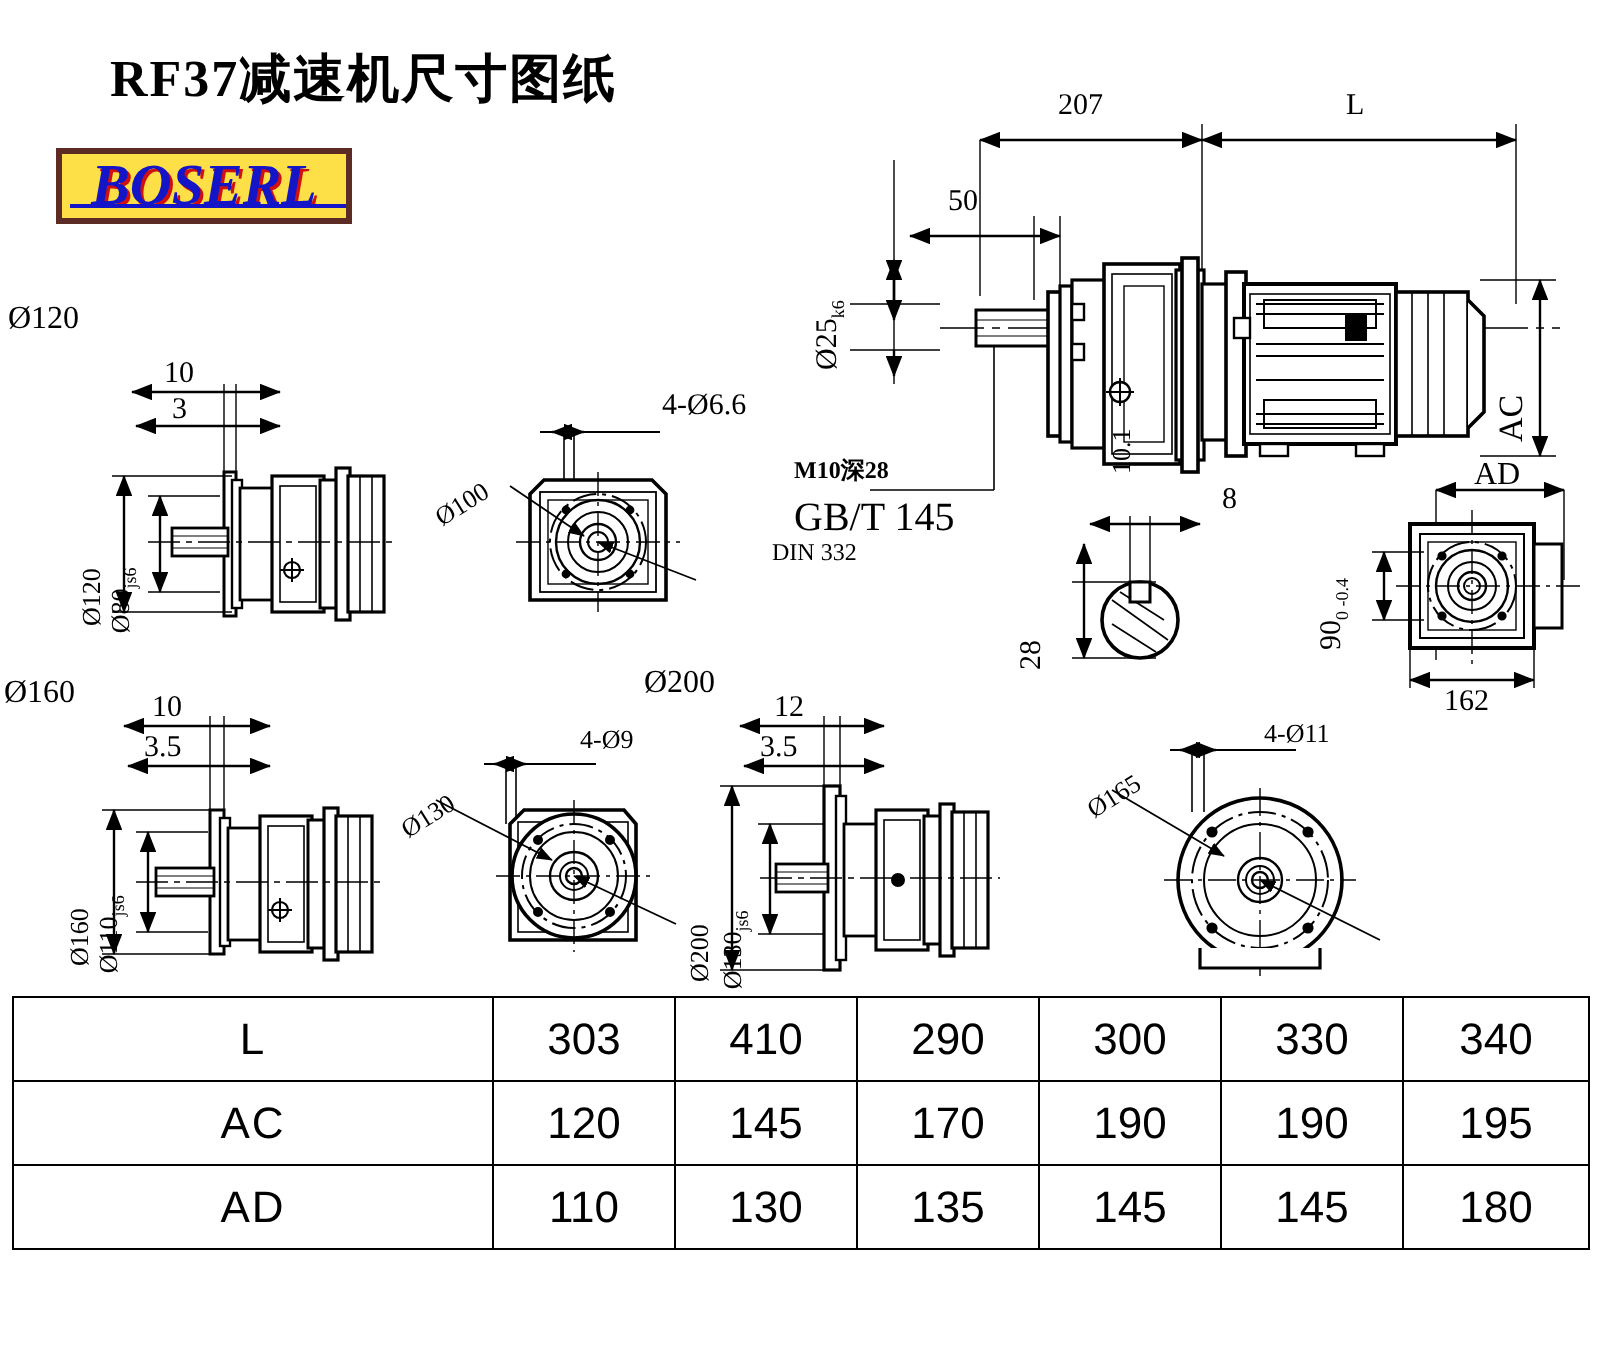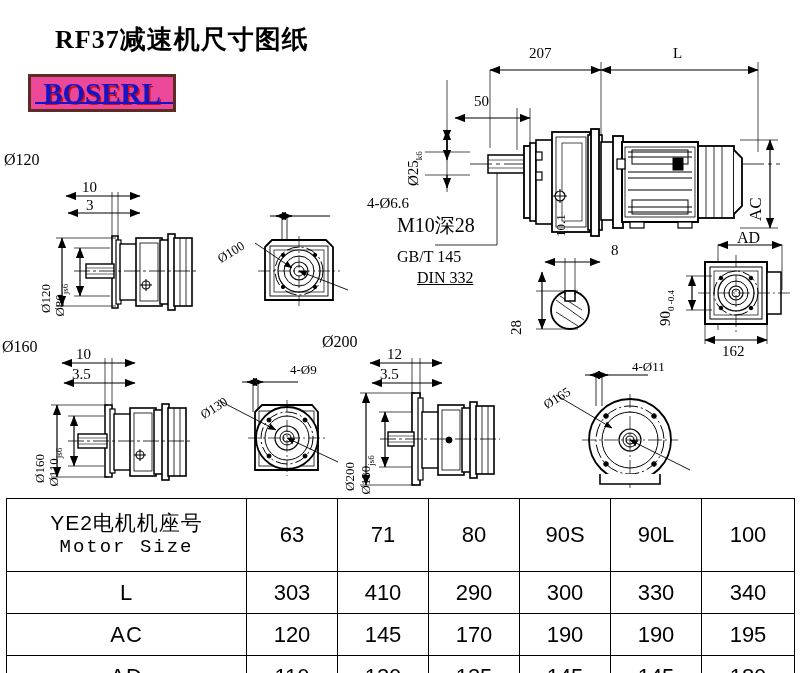--- a/index.html
+++ b/index.html
@@ -4,21 +4,21 @@
 <style>
   html,body{margin:0;padding:0;background:#fff;}
   body{width:800px;height:673px;position:relative;overflow:hidden;
        font-family:"Liberation Serif",serif;color:#000;}
   .page{position:absolute;left:0;top:0;width:800px;height:673px;}
 
   
   .title{position:absolute;left:55px;top:22px;font-size:26px;font-weight:bold;
          letter-spacing:1px;font-family:"Liberation Serif",serif;white-space:nowrap;}
   .logo-box{position:absolute;left:28px;top:74px;width:148px;height:38px;
-            border:3px solid #5b2b24;background:#ec4899;box-sizing:border-box;}
+            border:3px solid #5b2b24;background:#fde047;box-sizing:border-box;font-style:italic;}
   .logo-text{position:absolute;left:0;top:0;width:100%;height:100%;
              display:flex;align-items:center;justify-content:center;
              font-family:"Liberation Serif",serif;font-size:29px;font-weight:bold;
              color:#1515c8;text-shadow:1.5px 1.5px 0 #d01010;letter-spacing:0px;}
   .logo-underline{position:absolute;left:4px;bottom:5px;width:138px;height:2px;background:#1515c8;}
 
   
   .lbl{position:absolute;font-family:"Liberation Serif",serif;font-size:15px;
        white-space:nowrap;line-height:1;}
   .lbl.sm{font-size:13px;}
@@ -386,42 +386,42 @@
 
   <div class="lbl" style="left:529px;top:46px;">207</div>
   <div class="lbl" style="left:673px;top:46px;">L</div>
   <div class="lbl" style="left:474px;top:94px;">50</div>
   <div class="lbl rot90" style="left:424px;top:168px;">
     <span>Ø25</span><span class="sub">k6</span>
   </div>
   <div class="lbl rot90" style="left:764px;top:204px;font-size:17px;">AC</div>
   <div class="lbl rot90 sm" style="left:567px;top:224px;">10.1</div>
 
-  <div class="lbl" style="left:397px;top:215px;font-size:20px;">M10深28</div>
-  <div class="lbl" style="left:397px;top:249px;font-size:16px;">GB/T 145</div>
-  <div class="lbl" style="left:417px;top:270px;font-size:16px;text-decoration:underline;">DIN 332</div>
+  <div class="lbl" style="left:397px;top:229px;font-size:12px;font-weight:bold;">M10深28</div>
+  <div class="lbl" style="left:397px;top:249px;font-size:20px;">GB/T 145</div>
+  <div class="lbl" style="left:386px;top:270px;font-size:12px;">DIN 332</div>
 
   <div class="lbl" style="left:611px;top:243px;">8</div>
   <div class="lbl rot90" style="left:524px;top:320px;">28</div>
 
   <div class="lbl" style="left:737px;top:230px;font-size:16px;">AD</div>
   <div class="lbl" style="left:722px;top:344px;text-align:right;">162</div>
   <div class="lbl rot90" style="left:676px;top:308px;">
     <span>90</span><span class="sub">0 -0.4</span>
   </div>
 
   <div class="lbl" style="left:4px;top:152px;font-size:16px;">Ø120</div>
   <div class="lbl" style="left:82px;top:180px;">10</div>
   <div class="lbl" style="left:86px;top:198px;">3</div>
   <div class="lbl rot90 sm" style="left:52px;top:300px;">Ø120</div>
   <div class="lbl rot90 sm" style="left:70px;top:300px;">
     <span>Ø80</span><span class="sub">js6</span>
   </div>
 
-  <div class="lbl" style="left:331px;top:196px;margin-left:36px;">4-Ø6.6</div>
+  <div class="lbl" style="left:331px;top:196px;">4-Ø6.6</div>
   <div class="lbl rotdiag sm" style="left:222px;top:252px;">Ø100</div>
 
   <div class="lbl" style="left:2px;top:339px;font-size:16px;">Ø160</div>
   <div class="lbl" style="left:76px;top:347px;">10</div>
   <div class="lbl" style="left:72px;top:367px;">3.5</div>
   <div class="lbl rot90 sm" style="left:46px;top:470px;">Ø160</div>
   <div class="lbl rot90 sm" style="left:64px;top:470px;">
     <span>Ø110</span><span class="sub">js6</span>
   </div>
 
@@ -443,32 +443,20 @@
     <colgroup>
       <col style="width:240px">
         <col style="width:91px">
         <col style="width:91px">
       <col style="width:91px">
         <col style="width:91px">
         <col style="width:91px">
         <col style="width:93px">
     </colgroup>
     <tbody>
-      <tr class="head">
-        <td class="hdr-label">
-          <div class="hdr-cn">YE2电机机座号</div>
-          <div class="hdr-en">Motor Size</div>
-        </td>
-        <td>63</td>
-        <td>71</td>
-        <td>80</td>
-        <td>90S</td>
-        <td>90L</td>
-        <td>100</td>
-      </tr>
       <tr>
         <td class="rowlabel">L</td>
         <td>303</td>
         <td>410</td>
         <td>290</td>
         <td>300</td>
         <td>330</td>
         <td>340</td>
       </tr>
       <tr>

